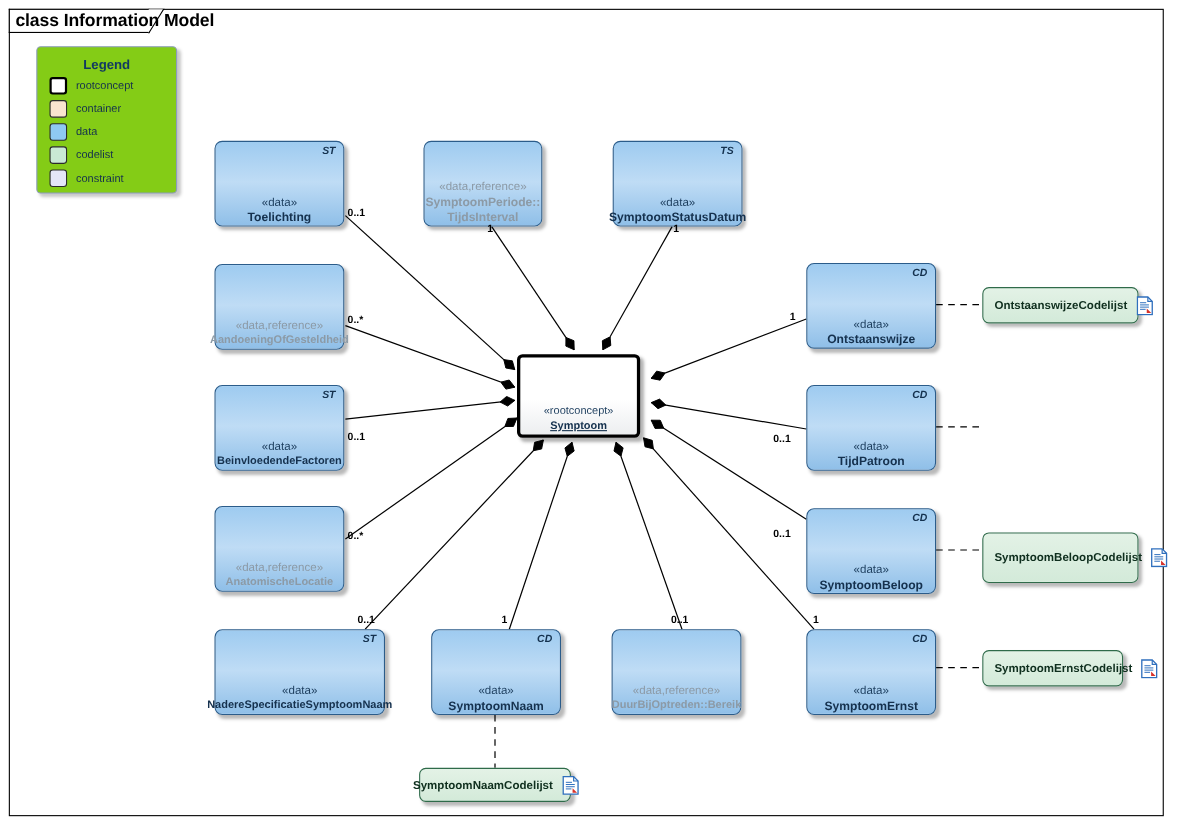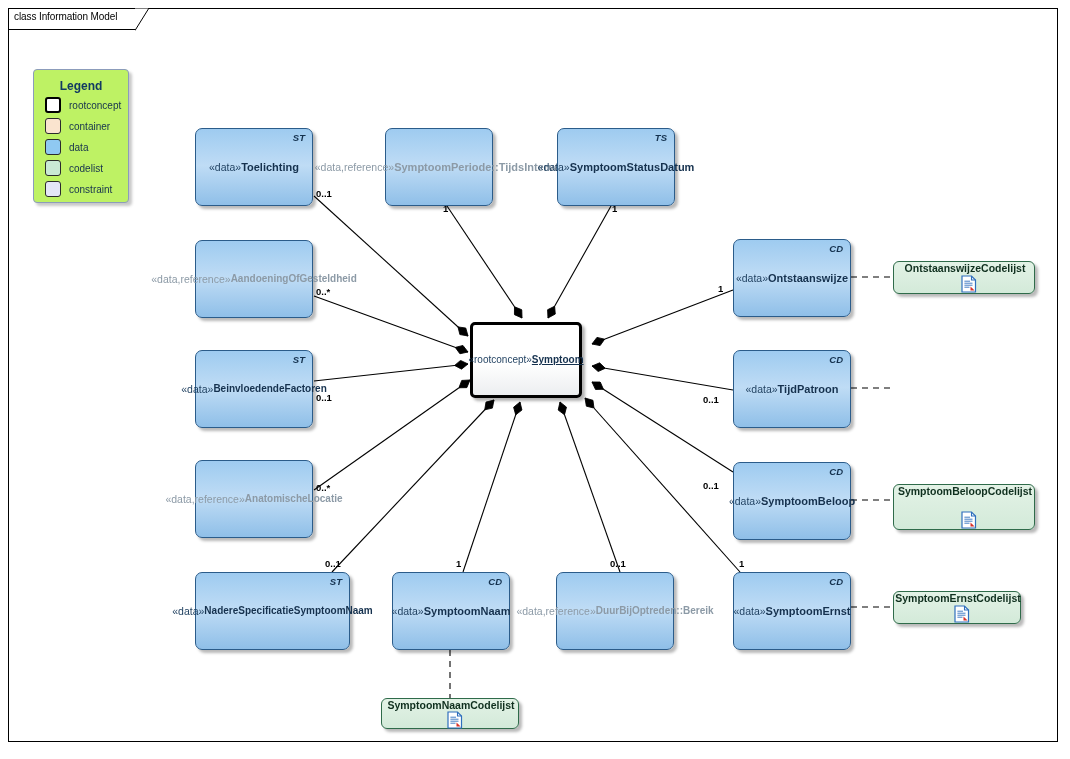--- a/index.html
+++ b/index.html
@@ -37,44 +37,44 @@
     border-bottom: 1px solid #000;
   }
   #frame-tab-slant {
     position: absolute;
     left: 135px; top: 8px;
     width: 24px; height: 23px;
   }
   #frame-tab-label {
     position: absolute;
     left: 14px; top: 11px;
-    font-size: 10px;
-    font-weight: normal;
+    font-size: 16px;
+    font-weight: bold;
     color: #000000;
     white-space: nowrap;
     letter-spacing: -0.1px;
   }
 
   
   #links {
     position: absolute;
     left: 0; top: 0;
     width: 1070px; height: 759px;
     pointer-events: none;
   }
 
   
   .node {
     position: absolute;
     box-sizing: border-box;
     border-radius: 7px;
     display: flex;
-    flex-direction: row;
+    flex-direction: column;
     align-items: center;
-    justify-content: center;
+    justify-content: flex-end;
     text-align: center;
   }
 
   
   .cls-data {
     border: 1px solid #2b5c8a;
     background: linear-gradient(to bottom, #9ecbf0 0%, #bfdcf5 48%, #8fbfe8 100%);
     box-shadow: 3px 3px 3px rgba(0,0,0,0.28);
     color: #16314d;
   }
@@ -88,21 +88,21 @@
     box-shadow: 3px 3px 3px rgba(0,0,0,0.30);
     color: #16314d;
     border-radius: 5px;
   }
   
   .cls-codelist {
     border: 1px solid #2f6b4a;
     background: linear-gradient(to bottom, #e3f2e6 0%, #d3ead9 100%);
     box-shadow: 3px 3px 3px rgba(0,0,0,0.28);
     color: #10321f;
-    flex-direction: column;
+    flex-direction: row;
     justify-content: space-between;
     padding: 0 8px 0 10px;
     border-radius: 6px;
   }
 
   .stereo {
     font-size: 10.5px;
     line-height: 14px;
     color: #1d3e5e;
     white-space: nowrap;
@@ -137,27 +137,26 @@
   .doc-icon {
     width: 16px; height: 18px;
     flex: 0 0 auto;
     margin-left: 8px;
   }
 
   
   #legend {
     position: absolute;
     left: 33px; top: 42px;
-    width: 96px; height: 134px;
-    background: #bef264;
+    width: 128px; height: 134px;
+    background: #84cc16;
     border: 1px solid #8c9cbb;
     border-radius: 4px;
     box-shadow: 3px 3px 3px rgba(0,0,0,0.22);
     box-sizing: border-box;
-    margin-top: 27px;
   }
   #legend-title {
     text-align: center;
     font-size: 12px;
     font-weight: bold;
     color: #123a62;
     margin-top: 9px;
   }
   .legend-row {
     display: flex;

